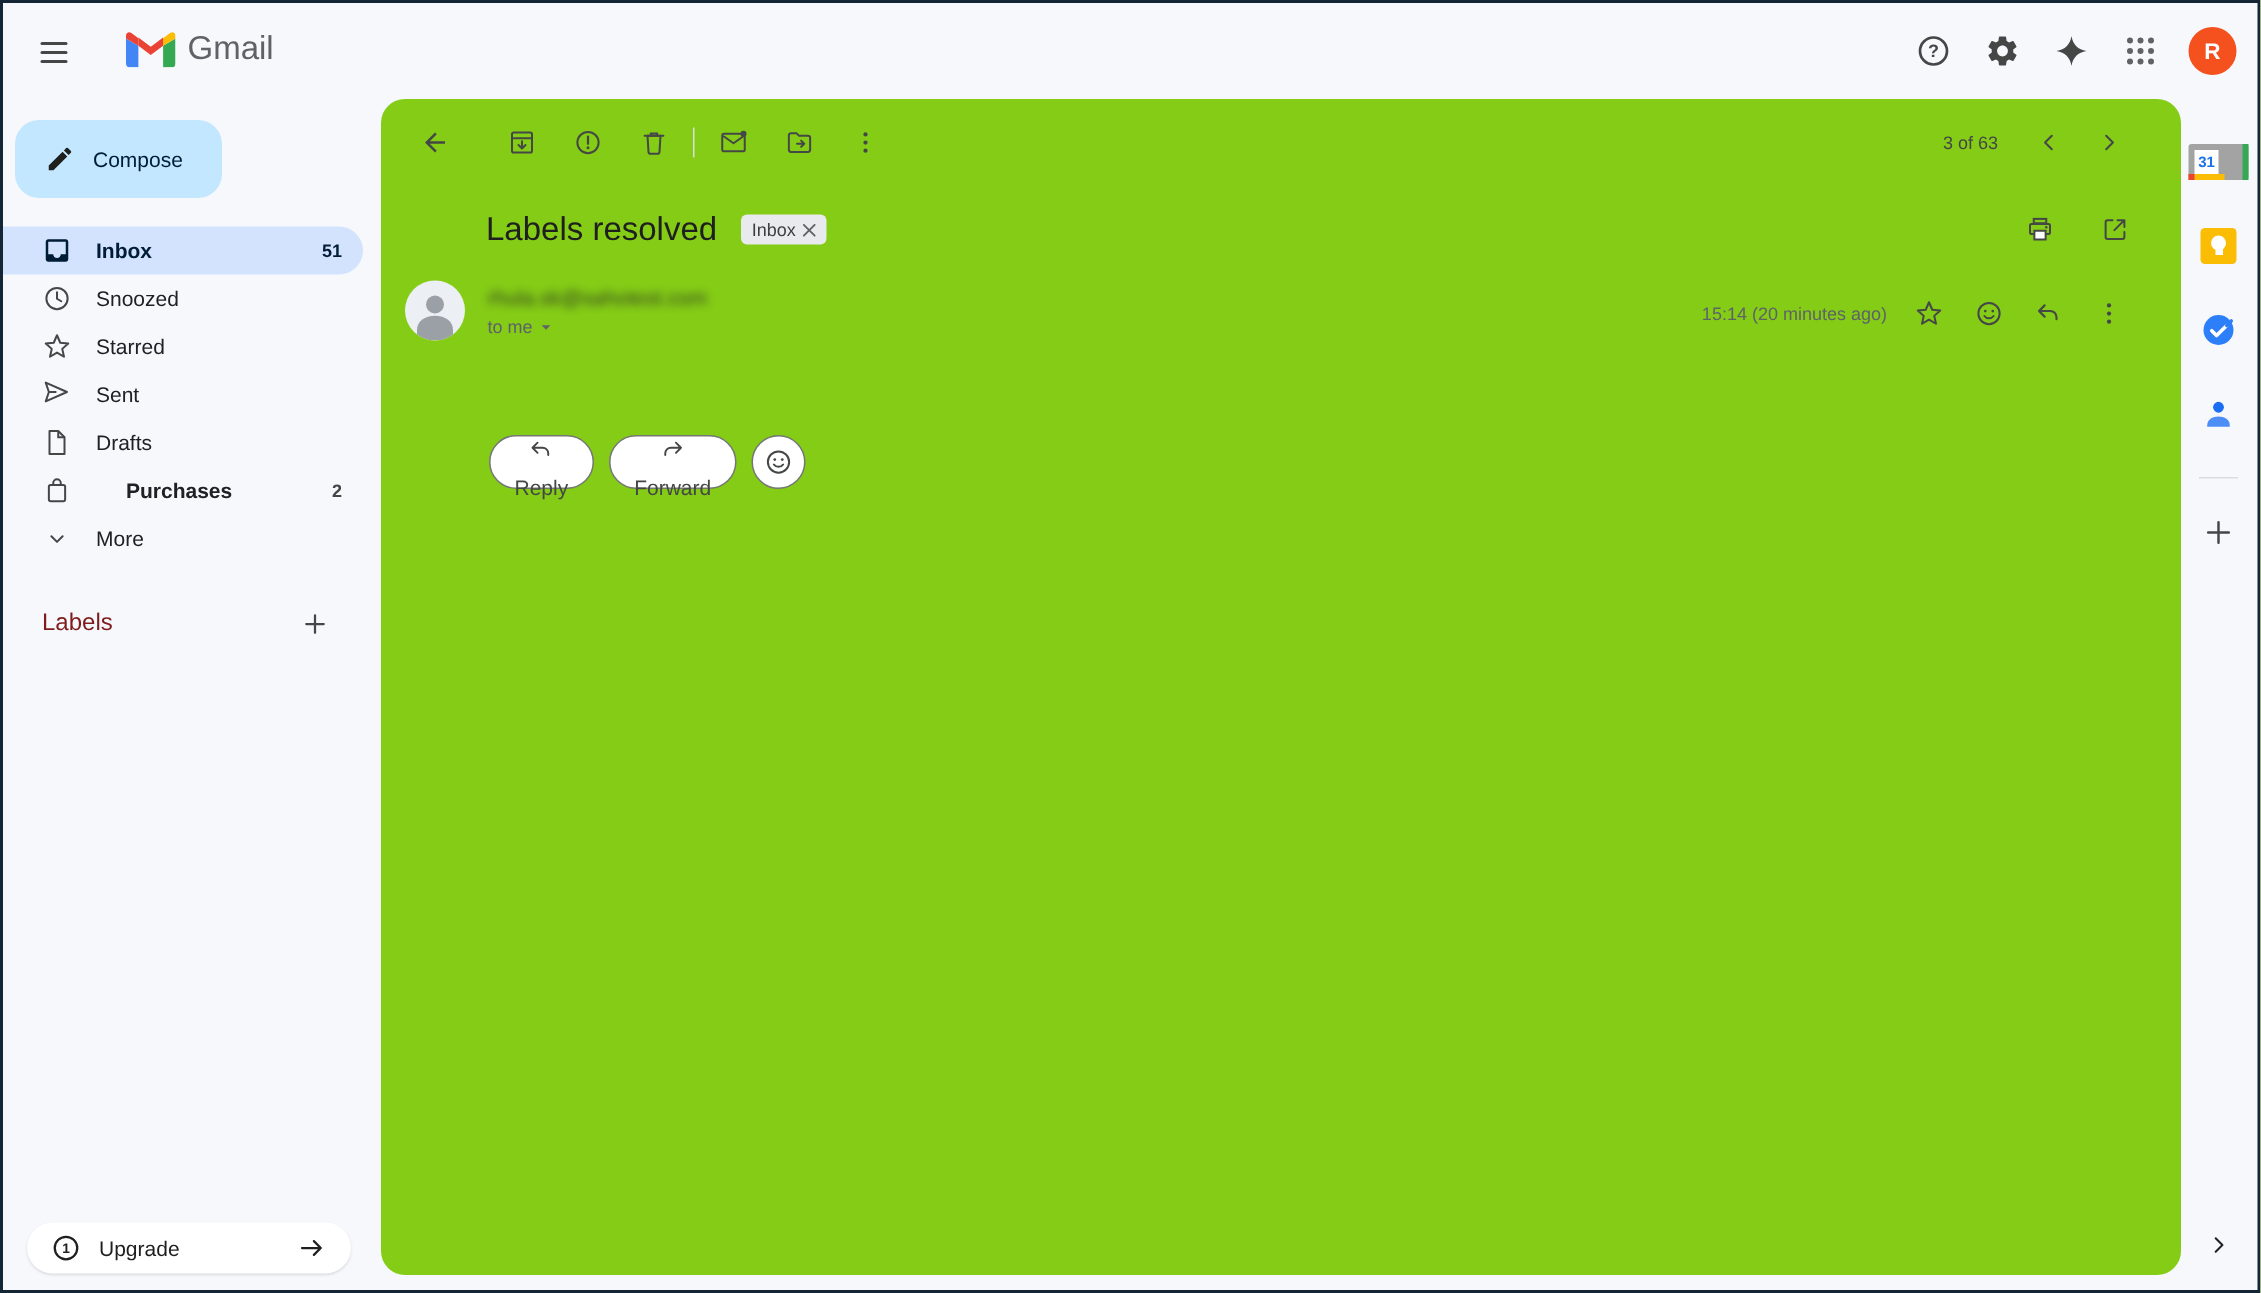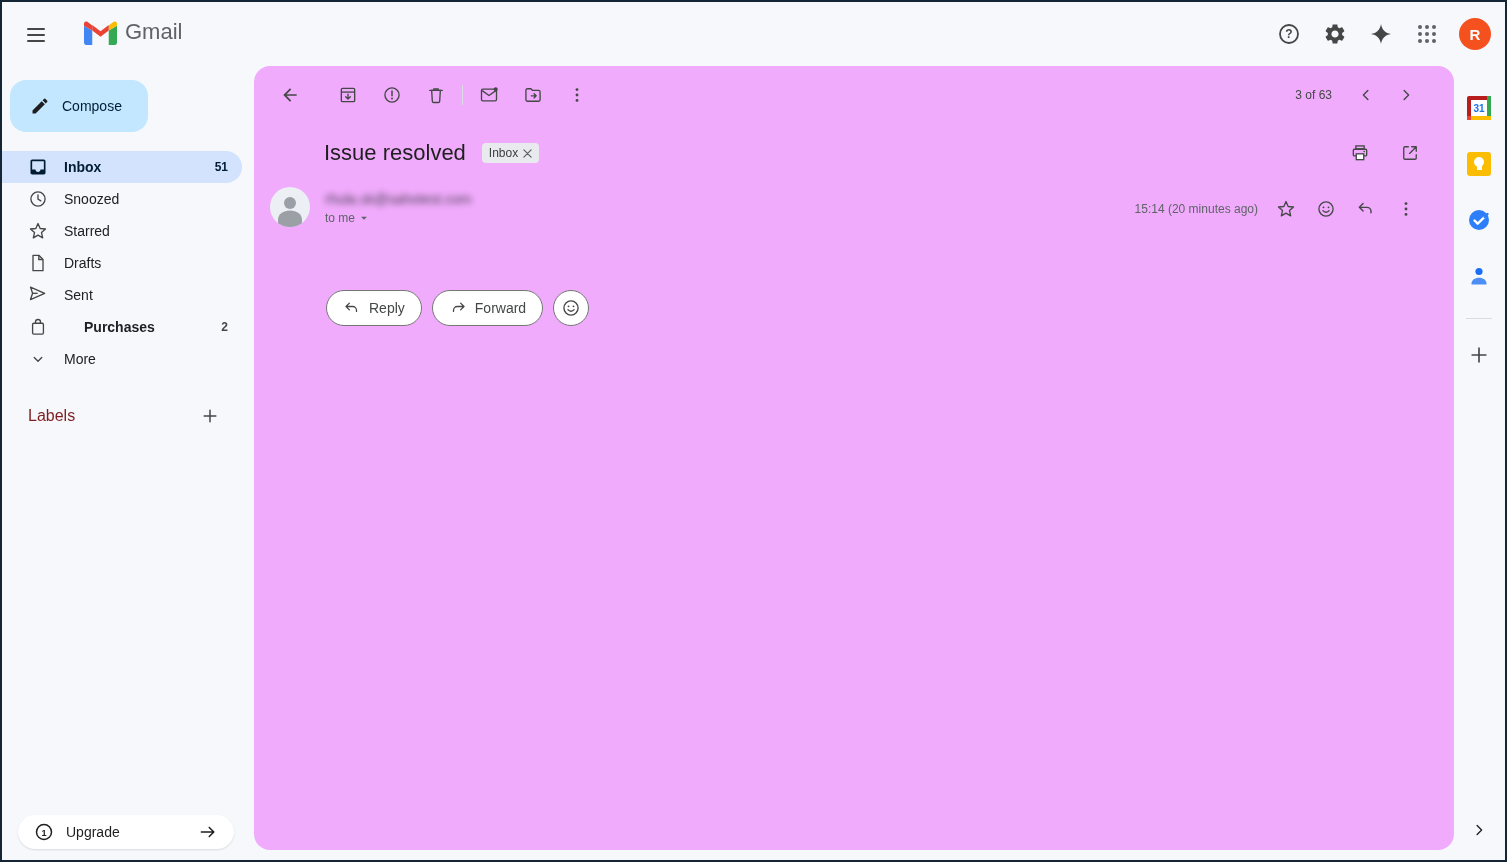--- a/index.html
+++ b/index.html
@@ -53,21 +53,21 @@
       border-radius:50%; display:flex; align-items:center; justify-content:center; cursor:pointer; }
   .upgrade-btn { position:absolute; left:16px; bottom:11px; width:216px; height:34px;
       background:#fff; border:none; border-radius:17px; cursor:pointer;
       display:flex; align-items:center; gap:12px; padding:0 16px;
       font-size:14px; color:#1f1f1f; font-family:"Liberation Sans", sans-serif;
       box-shadow:0 1px 2px rgba(0,0,0,.12); }
   .upgrade-btn .arrow { margin-left:auto; display:flex; }
 
   
   .card { position:absolute; left:252px; top:64px; width:1200px; height:784px;
-      background:#f0abfc; border-radius:16px; }
+      background:#84cc16; border-radius:16px; }
   .mail-toolbar { position:absolute; top:9px; left:0; right:0; height:40px;
       display:flex; align-items:center; padding-left:16px; }
   .icon-btn { border:none; background:transparent; cursor:pointer; border-radius:50%;
       display:flex; align-items:center; justify-content:center; }
   .tb40 { width:40px; height:40px; }
   .tb44 { width:44px; height:40px; }
   .vdivider { width:1px; height:20px; background:#dadce0; margin:0 4px; }
   .pager { position:absolute; right:28px; top:9px; height:40px; display:flex; align-items:center; }
   .pager-text { font-size:12px; color:#444746; margin-right:14px; }
 
@@ -92,31 +92,31 @@
   .timestamp { font-size:12px; color:#5f6368; margin-right:8px; white-space:nowrap; }
   .meta-btn { width:40px; height:40px; }
 
   .body-text { position:absolute; top:169px; left:71px; right:40px;
       font-size:14px; color:#1f1f1f; line-height:20px; }
   .body-text a { color:#1155cc; font-weight:bold; text-decoration:underline; }
 
   .actions-row { position:absolute; top:224px; left:72px; display:flex; align-items:center; gap:10px; }
   .pill-btn { height:36px; border:1px solid #747775; border-radius:18px; background:#fff;
       display:flex; align-items:center; gap:8px; padding:0 16px; cursor:pointer;
-      font-size:14px; color:#444746; font-weight:500; font-family:"Liberation Sans", sans-serif; }
+      font-size:14px; color:#444746; font-weight:500; font-family:"Liberation Sans", sans-serif;flex-direction:column; }
   .emoji-btn { width:36px; height:36px; border:1px solid #747775; border-radius:50%;
       background:#fff; display:flex; align-items:center; justify-content:center; cursor:pointer; }
 
   
   .companion { position:absolute; top:64px; right:0; width:52px; bottom:0;
       display:flex; flex-direction:column; align-items:center; padding-top:22px; }
   .comp-btn { width:40px; height:40px; border:none; background:transparent; border-radius:50%;
       display:flex; align-items:center; justify-content:center; cursor:pointer; margin-bottom:16px; }
   .comp-divider { width:26px; height:1px; background:#dadce0; margin:6px 0 16px; }
-  .cal-icon { position:relative; width:24px; height:24px; background:#b91c1c; border-radius:2px; }
+  .cal-icon { position:relative; width:40px; height:24px; background:#a3a3a3; border-radius:2px; }
   .cal-icon .right { position:absolute; right:0; top:0; width:4px; height:24px; background:#34a853; }
   .cal-icon .bottom { position:absolute; left:0; bottom:0; width:24px; height:4px; background:#fbbc04; }
   .cal-icon .corner { position:absolute; left:0; bottom:0; width:4px; height:4px; background:#ea4335; }
   .cal-icon .face { position:absolute; left:4px; top:4px; width:16px; height:16px; background:#fff;
       display:flex; align-items:center; justify-content:center; font-size:10px; font-weight:bold; color:#1a73e8; }
   .keep-icon { width:24px; height:24px; background:#fbbc04; border-radius:3px; position:relative; }
   .keep-icon .bulb { position:absolute; left:7px; top:5px; width:10px; height:10px; background:#fff; border-radius:50%; }
   .keep-icon .base { position:absolute; left:9.5px; top:14px; width:5px; height:4px; background:#fff; }
   .comp-expand { position:absolute; bottom:10px; right:6px; width:40px; height:40px; }
 
@@ -226,35 +226,35 @@
           <svg width="20" height="20" viewBox="0 0 24 24">
               <polygon points="12,3 14.6,9 21,9.6 16.2,13.9 17.6,20.2 12,16.9 6.4,20.2 7.8,13.9 3,9.6 9.4,9" fill="none" stroke="#444746" stroke-width="1.6" stroke-linejoin="round"></polygon>
             </svg>
         </span>
         <span>Starred</span>
         <span class="count"></span>
       </li>
       <li class="nav-item">
         <span class="ni-icon">
           <svg width="20" height="20" viewBox="0 0 24 24">
+              <path d="M3 17.5 20 10 3 2.5 5.5 10Z" fill="none" stroke="#444746" stroke-width="1.6" stroke-linejoin="round"></path>
+              <line x1="5.5" y1="10" x2="11.5" y2="10" stroke="#444746" stroke-width="1.6"></line>
+            </svg>
+        </span>
+        <span>Sent</span>
+        <span class="count"></span>
+      </li>
+      <li class="nav-item">
+        <span class="ni-icon">
+          <svg width="20" height="20" viewBox="0 0 24 24">
               <path d="M6 2.8h7l5 5v13.4H6Z" fill="none" stroke="#444746" stroke-width="1.6" stroke-linejoin="round"></path>
               <path d="M13 2.8v5h5" fill="none" stroke="#444746" stroke-width="1.6"></path>
             </svg>
         </span>
         <span>Drafts</span>
-        <span class="count"></span>
-      </li>
-      <li class="nav-item">
-        <span class="ni-icon">
-          <svg width="20" height="20" viewBox="0 0 24 24">
-              <path d="M3 17.5 20 10 3 2.5 5.5 10Z" fill="none" stroke="#444746" stroke-width="1.6" stroke-linejoin="round"></path>
-              <line x1="5.5" y1="10" x2="11.5" y2="10" stroke="#444746" stroke-width="1.6"></line>
-            </svg>
-        </span>
-        <span>Sent</span>
         <span class="count"></span>
       </li>
       <li class="nav-item unread">
         <span class="ni-icon">
           <svg width="20" height="20" viewBox="0 0 24 24">
               <rect x="5.5" y="7.5" width="13" height="13" rx="1.5" fill="none" stroke="#444746" stroke-width="1.6"></rect>
               <path d="M9 7.5V6a3 3 0 0 1 6 0v1.5" fill="none" stroke="#444746" stroke-width="1.6"></path>
             </svg>
         </span>
         <span>Purchases</span>
@@ -377,21 +377,21 @@
       <button class="icon-btn tb40">
         <span>
           <svg width="18" height="18" viewBox="0 0 24 24">
               <path d="M9.5 6l6 6-6 6" fill="none" stroke="#444746" stroke-width="1.8" stroke-linecap="round" stroke-linejoin="round"></path>
             </svg>
         </span>
       </button>
     </div>
 
     <div class="subject-row">
-      <h1 class="subject">Issue resolved</h1>
+      <h1 class="subject">Labels resolved</h1>
       <span class="chip">
         <span class="chip-label">Inbox</span>
         <button class="chip-x">
           <span>
             <svg width="9" height="9" viewBox="0 0 10 10">
                 <path d="M1 1l8 8M9 1l-8 8" stroke="#5f6368" stroke-width="1.4" stroke-linecap="round"></path>
               </svg>
           </span>
         </button>
       </span>

